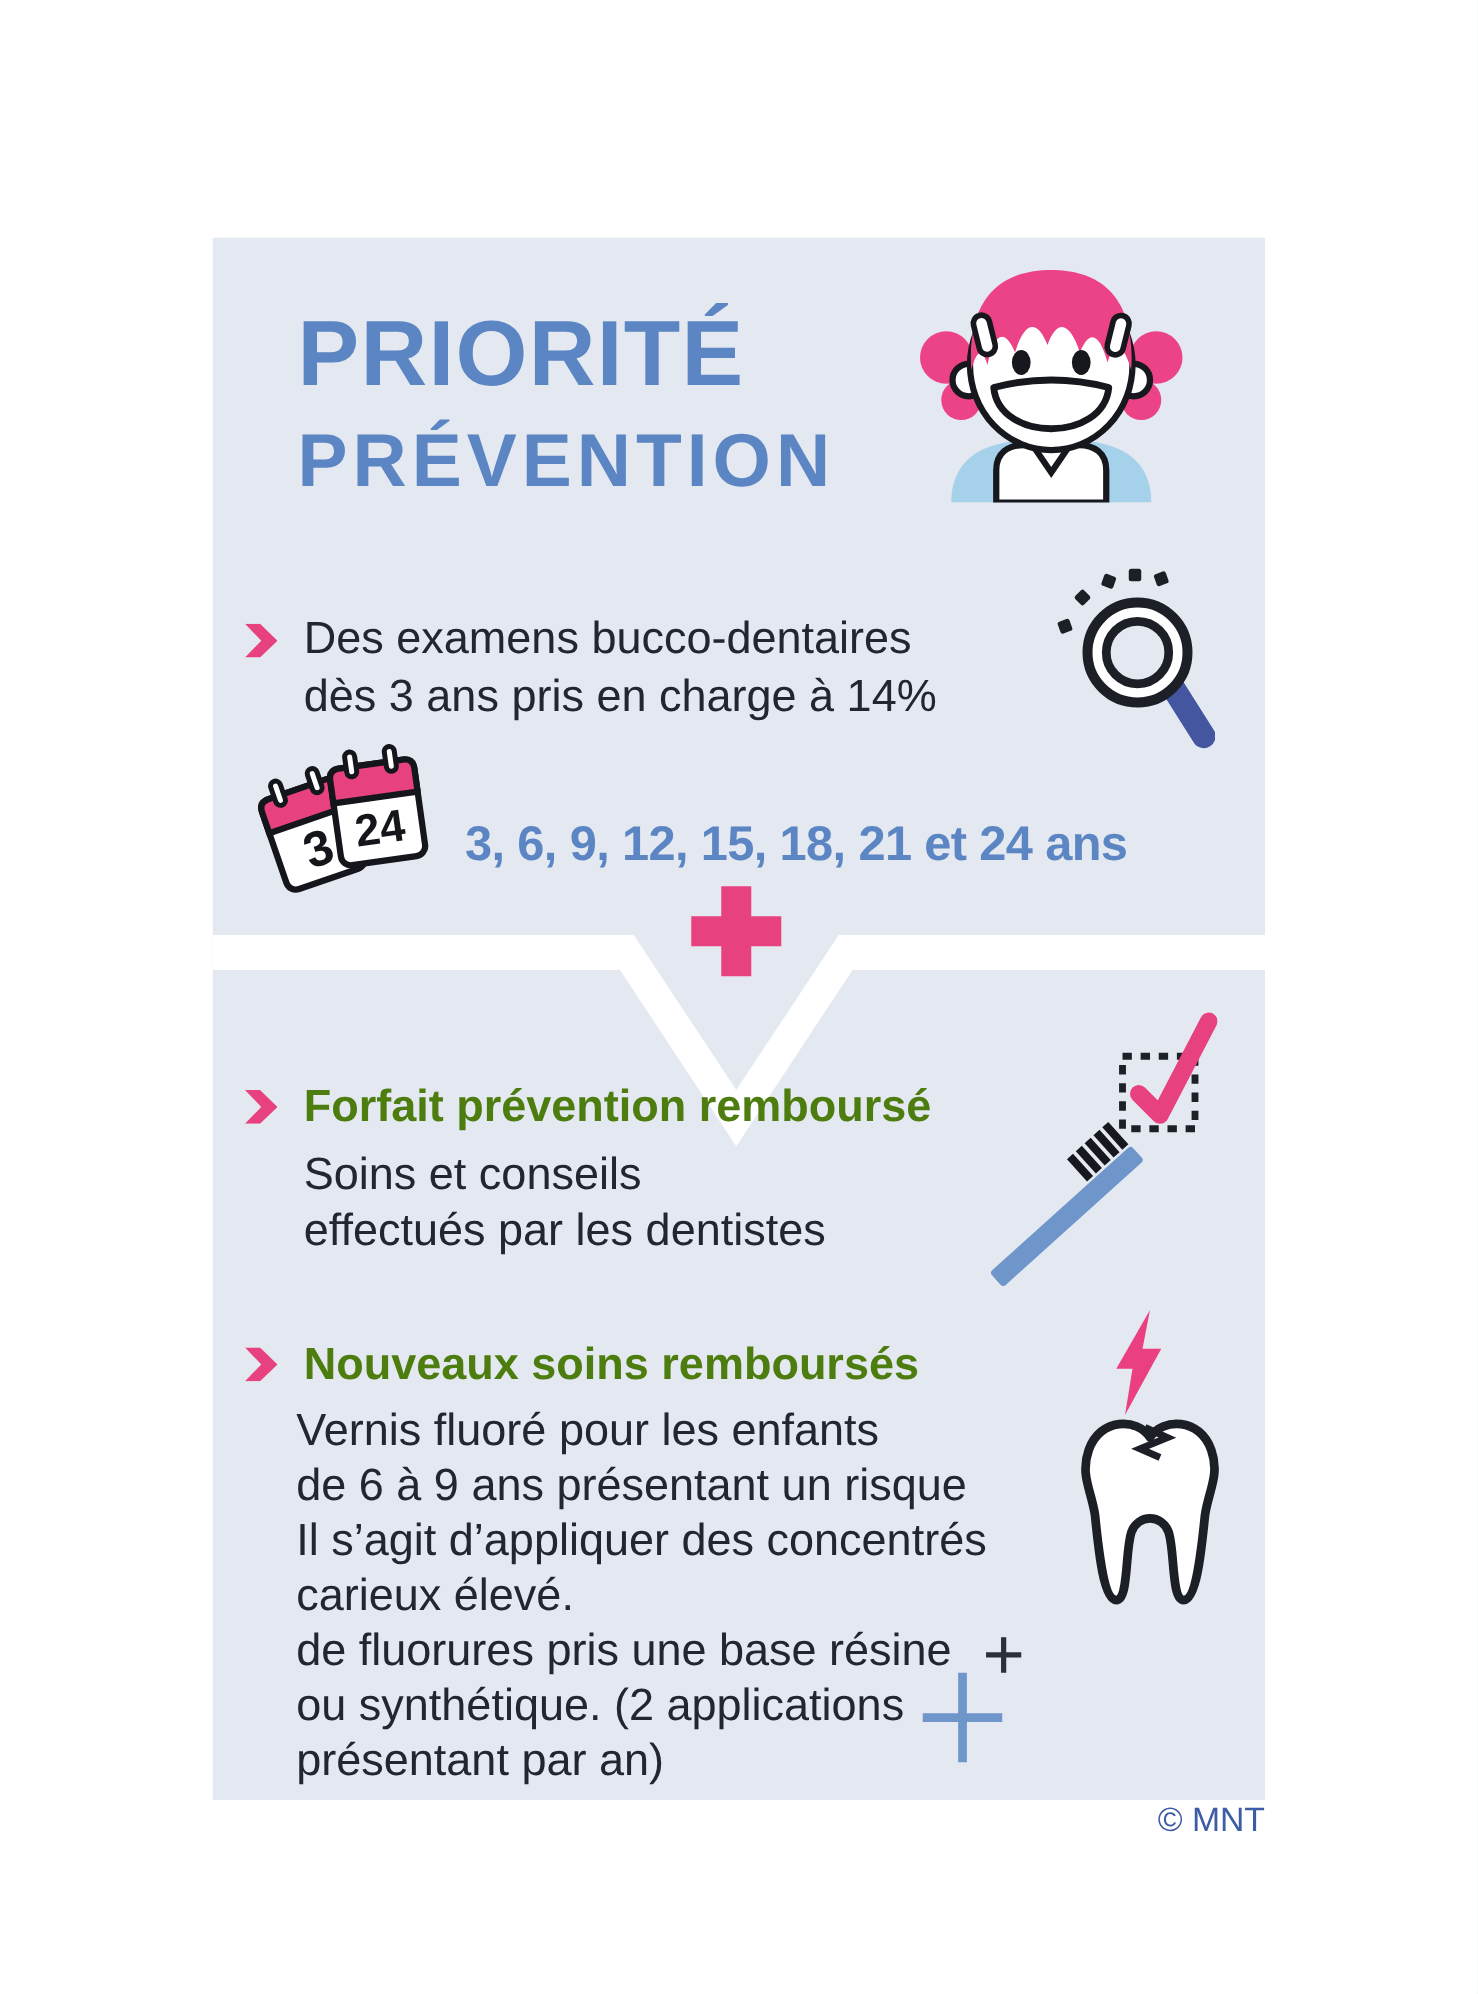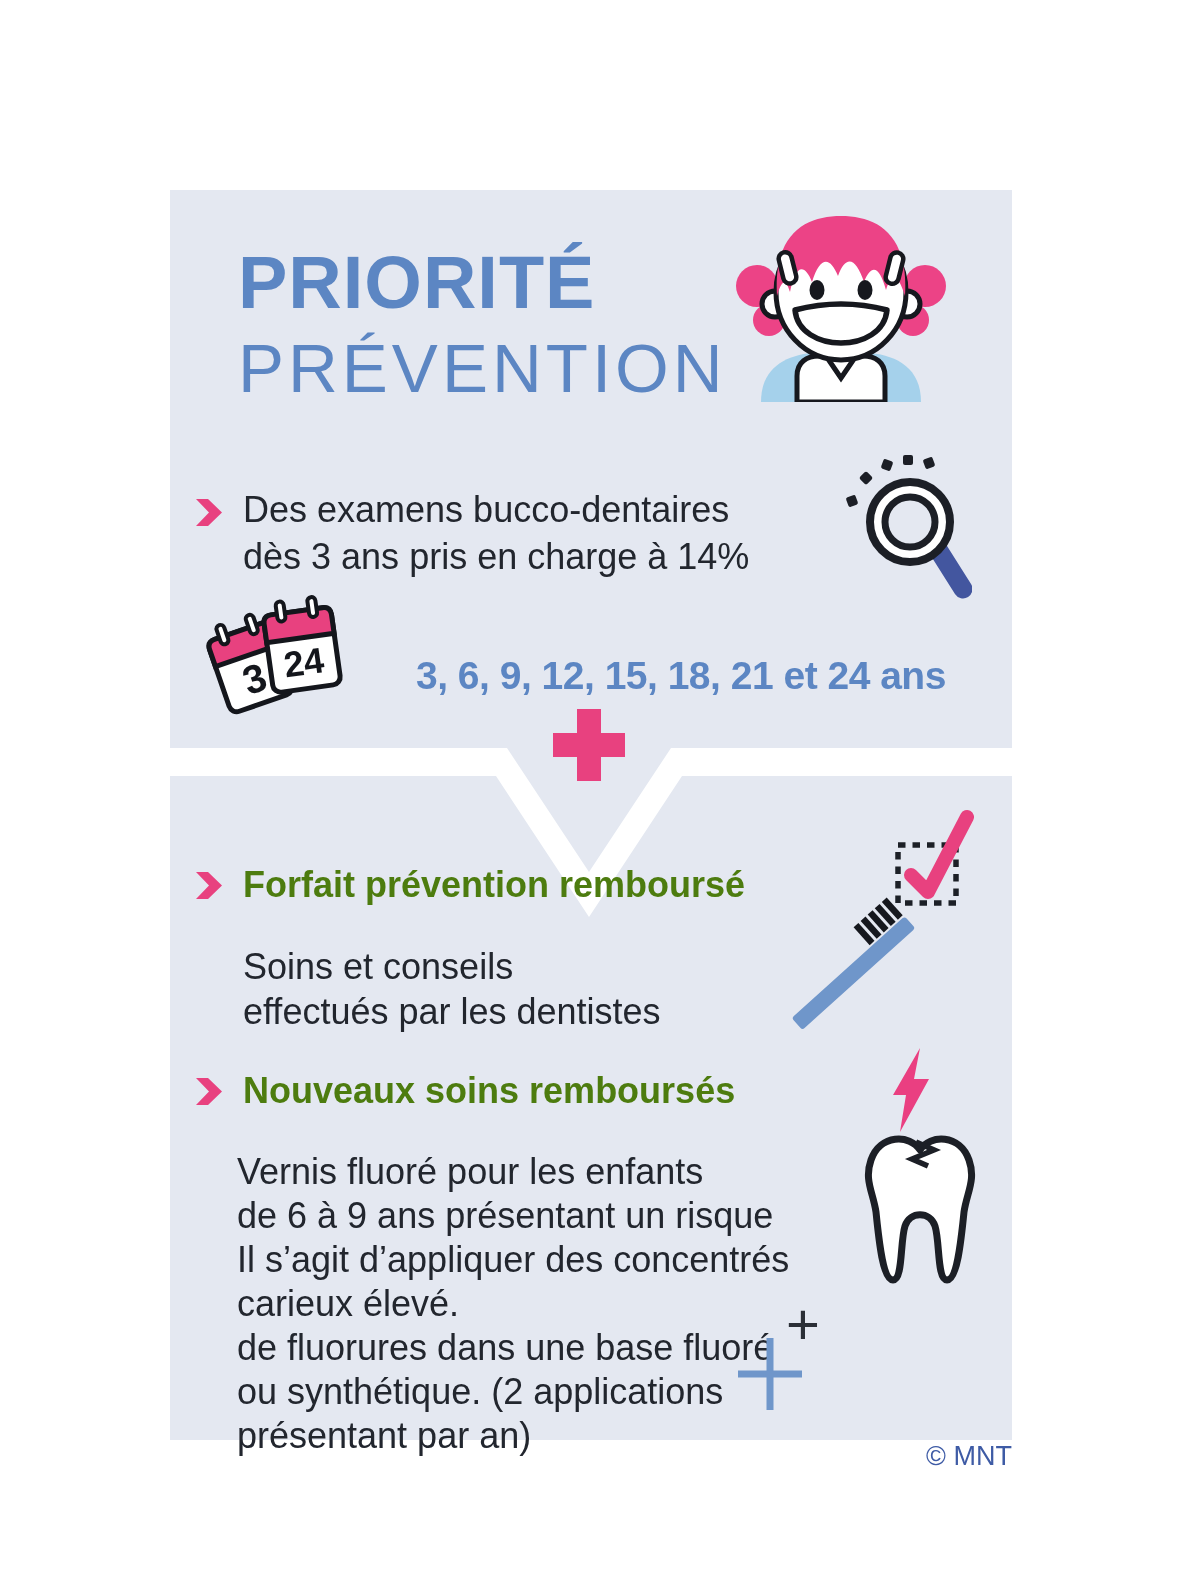--- a/index.html
+++ b/index.html
@@ -1,27 +1,27 @@
 <!DOCTYPE html>
 <html><head>
 <meta charset="utf-8">
 <style>
   html,body{margin:0;padding:0;background:#ffffff;}
   .page{position:relative;width:1168px;height:1595px;background:#ffffff;
         font-family:"Liberation Sans",sans-serif;overflow:hidden;}
   .abs{position:absolute;}
   .title{left:238px;top:240px;line-height:86px;color:#5c86c3;white-space:nowrap;}
   .title .t1{font-size:74px;font-weight:bold;letter-spacing:1px;}
-  .title .t2{font-size:69px;font-weight:normal;letter-spacing:4px;}
+  .title .t2{font-size:60px;font-weight:bold;letter-spacing:4px;}
   .lead{left:243px;top:486px;font-size:36px;line-height:47px;color:#22262e;white-space:nowrap;}
   .lead b{font-weight:normal;}
   .ages{left:372px;top:654px;font-size:39px;font-weight:bold;color:#5c86c3;
-        letter-spacing:-0.5px;white-space:nowrap;margin-left:44px;}
+        letter-spacing:-0.5px;white-space:nowrap;}
   .h2{font-size:36px;font-weight:bold;color:#4d7c0f;white-space:nowrap;}
-  .body-txt{font-size:36px;line-height:45px;color:#22262e;white-space:nowrap;margin-top:28px;}
+  .body-txt{font-size:36px;line-height:45px;color:#22262e;white-space:nowrap;}
   .soins-body{line-height:44px;}
   .plus-char{left:786px;top:1290px;font-size:58px;font-weight:normal;color:#2b2f37;}
   .credit{left:840px;top:1441px;width:172px;text-align:right;font-size:27px;color:#3e5ba5;white-space:nowrap;}
 </style>
 </head>
 <body>
 
 <div class="page">
 
   <svg class="abs" style="left:170px;top:190px" width="842" height="1250" viewBox="0 0 842 1250">
@@ -126,21 +126,21 @@
 
   <svg class="abs" style="left:196px;top:1078px" width="26" height="27" viewBox="0 0 26 27">
     <polygon fill="#e8417f" points="0,0 12,0 26,13.5 12,27 0,27 13,13.5"></polygon>
   </svg>
   <div class="abs h2" style="left:243px;top:1070px">Nouveaux soins remboursés</div>
   <div class="abs body-txt soins-body" style="left:237px;top:1122px">
     <div>Vernis fluoré pour les enfants</div>
     <div>de 6 à 9 ans présentant un risque</div>
     <div>Il s’agit d’appliquer des concentrés</div>
     <div>carieux élevé.</div>
-    <div>de fluorures dans une base fluoré</div>
+    <div>de fluorures pris une base résine</div>
     <div>ou synthétique. (2 applications</div>
     <div>présentant par an)</div>
   </div>
 
   <svg class="abs" style="left:893px;top:1048px" width="42" height="84" viewBox="0 0 42 84">
     <polygon fill="#ea3f81" points="27,0 0,47 13,47 7,84 36,31 21,31"></polygon>
   </svg>
 
   <svg class="abs" style="left:850px;top:1126px" width="140" height="178" viewBox="0 0 140 178">
     <path fill="#ffffff" stroke="#1c1f26" stroke-width="7" stroke-linejoin="round" d="M70,24 C60,8 30,8 21,34 C14,54 23,66 26,86 C29,116 33,154 43,154 C53,154 50,116 55,100 C60,85 80,85 85,100 C90,116 87,154 97,154 C107,154 111,116 114,86 C117,66 126,54 119,34 C110,8 80,8 70,24 Z"></path>

